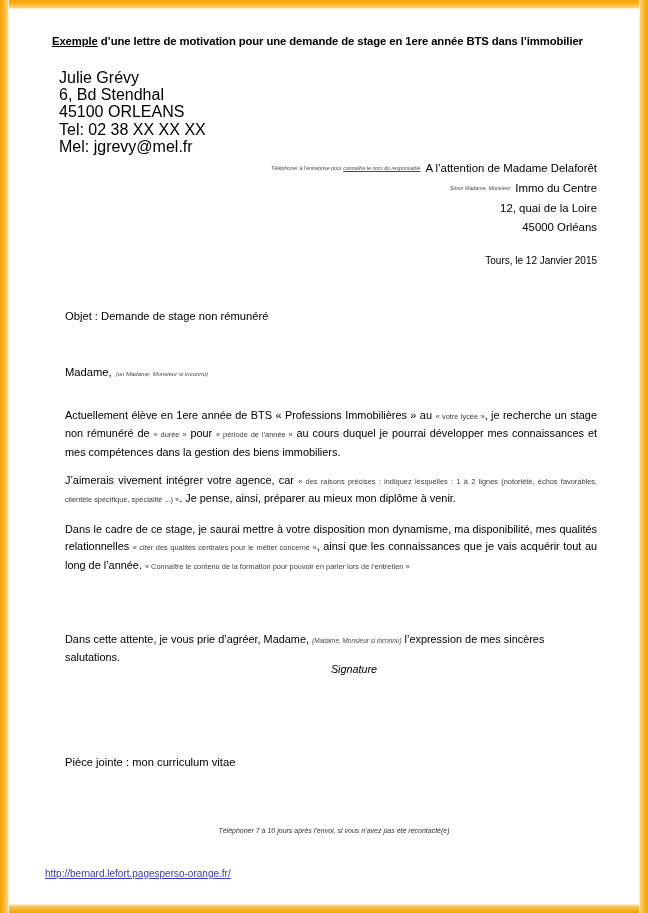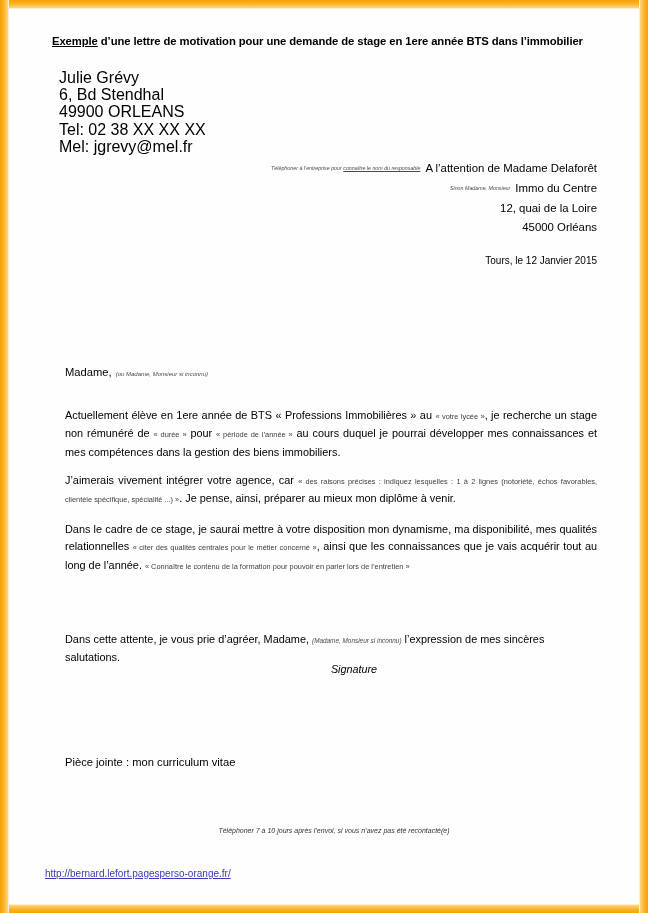--- a/index.html
+++ b/index.html
@@ -168,34 +168,35 @@
   <div id="frame-left"></div>
   <div id="frame-right"></div>
 
   <div id="sheet">
 
     <div class="doc-title"><span class="u">Exemple</span><span> d’une lettre de motivation pour une demande de stage en 1ere année BTS dans l’immobilier</span></div>
 
     <div class="sender">
       <div>Julie  Grévy</div>
       <div>6, Bd Stendhal</div>
-      <div>49900  ORLEANS</div>
+      <div>45100  ORLEANS</div>
       <div>Tel: 02 38 XX  XX  XX</div>
       <div>Mel: jgrevy@mel.fr</div>
     </div>
 
     <div class="recipient">
       <div class="line"><span class="note"><span>Téléphoner  à l’entreprise pour </span><span class="u">connaître le nom du responsable</span></span><span>A l’attention de Madame  Delaforêt</span></div>
       <div class="line"><span class="note u">Sinon Madame, Monsieur</span><span>Immo du Centre</span></div>
       <div class="line">12, quai de la Loire</div>
       <div class="line">45000 Orléans</div>
     </div>
 
     <div class="date">Tours, le  12 Janvier 2015</div>
 
+    <div class="objet">Objet : Demande de stage non rémunéré</div>
 
     <div class="salutation"><span>Madame,</span><span class="note">(ou Madame, Monsieur  si inconnu)</span></div>
 
     <div class="para" id="para1"><span>Actuellement élève en 1ere année de BTS « Professions Immobilières » au </span><span class="noteb">« votre lycée »</span><span>,  je recherche un stage non rémunéré de </span><span class="noteb">« durée »</span><span>  pour </span><span class="noteb">« période de l’année »</span><span> au cours duquel je pourrai développer mes connaissances et mes compétences dans la gestion des biens immobiliers.</span></div>
 
     <div class="para" id="para2"><span>J’aimerais vivement intégrer votre agence, car </span><span class="noteb">« des raisons précises : indiquez lesquelles : 1 à 2 lignes (notoriété, échos favorables, clientèle spécifique, spécialité ...) »</span><span>. Je pense, ainsi, préparer au mieux mon diplôme à venir.</span></div>
 
     <div class="para" id="para3"><span>Dans le cadre de ce stage, je saurai mettre  à votre disposition mon dynamisme,  ma disponibilité, mes qualités relationnelles </span><span class="noteb">« citer des qualités centrales pour le métier concerné »</span><span>,  ainsi que les connaissances que je vais acquérir tout au long de l’année. </span><span class="noteb">« Connaître le contenu de la formation pour pouvoir en parler lors de l’entretien »</span></div>
 
 

